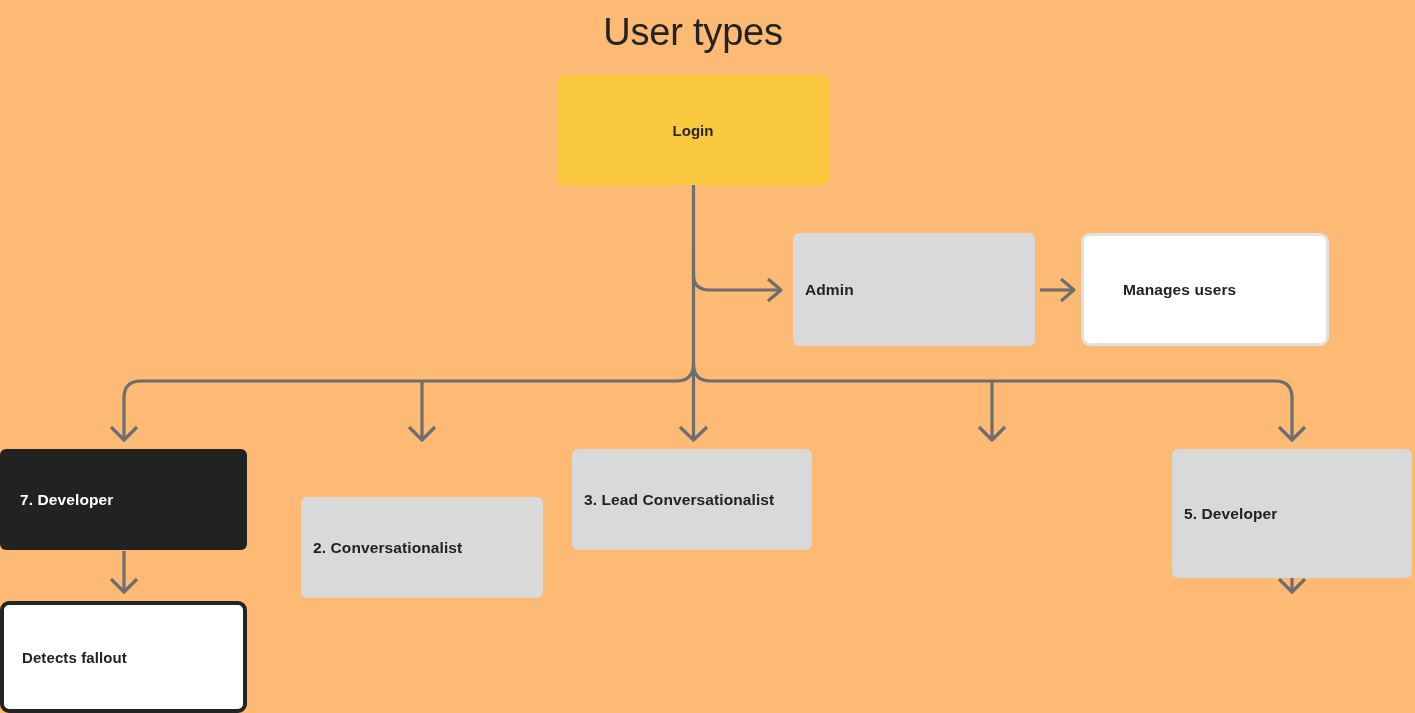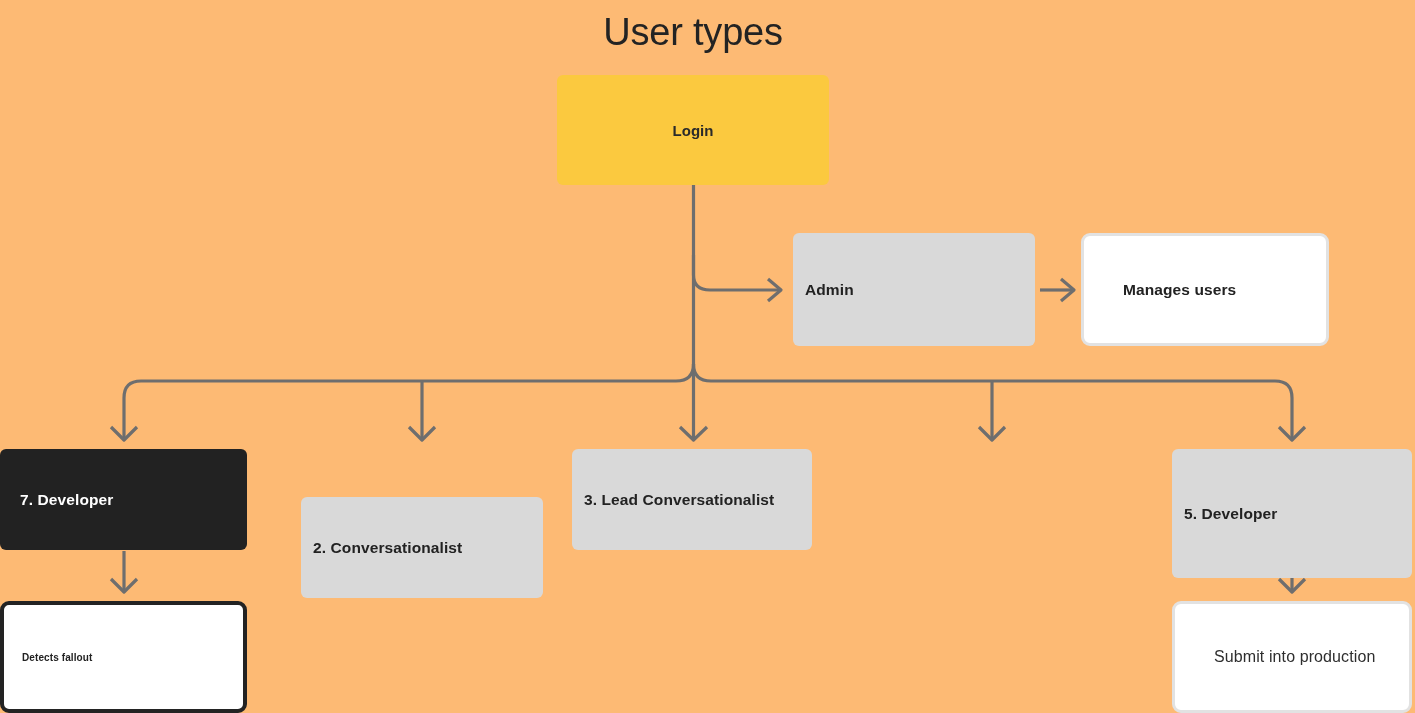--- a/index.html
+++ b/index.html
@@ -90,21 +90,21 @@
     color: #2e2e2e;
   }
   .v-outline-dark {
     background: #ffffff;
     border: 4px solid #232323;
     border-radius: 9px;
   }
   .v-outline-dark .label {
     padding-left: 18px;
     font-weight: bold;
-    font-size: 10px;
+    font-size: 15px;
     color: #222222;
     letter-spacing: .1px;
   }
   
   #page-title {
     position: absolute;
     top: 6px;
     left: 0;
     width: 1386px;
     text-align: center;
@@ -179,17 +179,14 @@
 
 
   <div class="node v-gray" style="left:1172px; top:449px; width:240px; height:129px;">
     <span class="label">5. Developer</span>
   </div>
 
   <div class="node v-outline-dark" style="left:0px; top:601px; width:247px; height:112px;">
     <span class="label">Detects fallout</span>
   </div>
 
-  <div class="node v-outline v-outline-light" style="left:1172px; top:601px; width:240px; height:112px;">
-    <span class="label">Submit into production</span>
-  </div>
 
 </div>
 
 </body></html>

